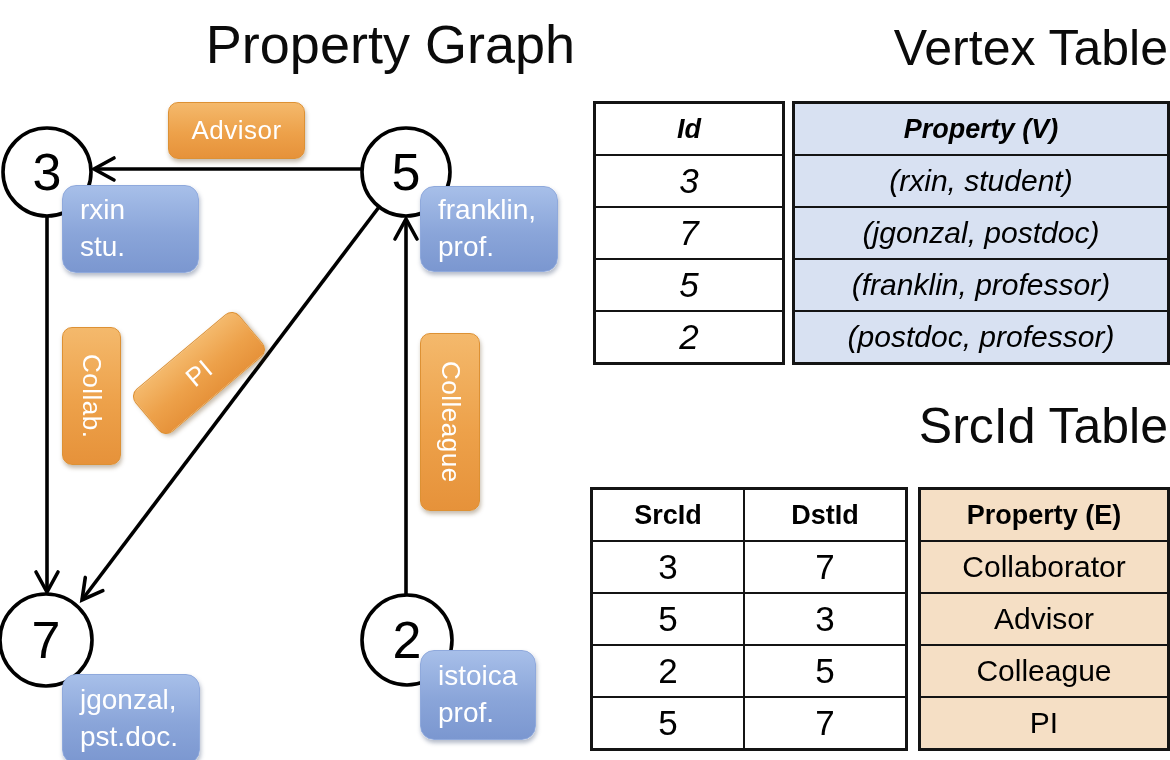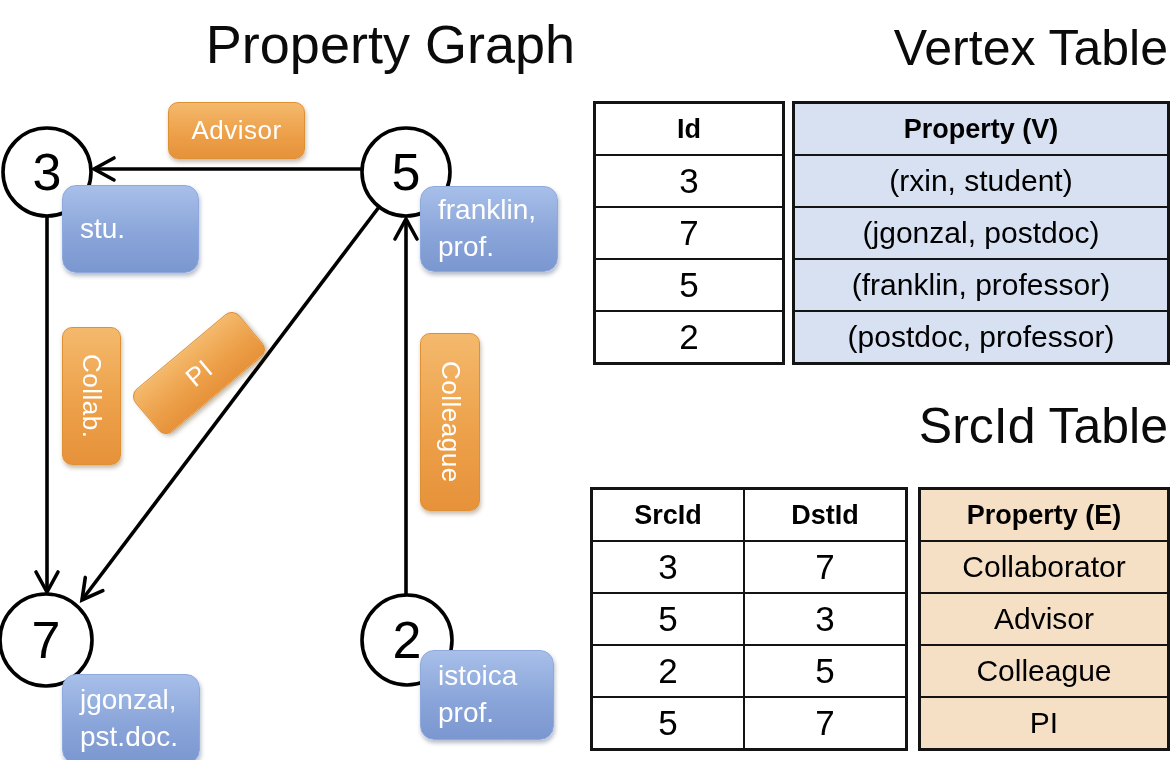--- a/index.html
+++ b/index.html
@@ -36,21 +36,21 @@
     background:linear-gradient(180deg,#a7bfe9 0%, #8aa5d9 55%, #7b97d0 100%);
     border:1px solid #8fa9dc;
     box-shadow:1px 3px 4px rgba(40,60,100,0.35);
     display:flex; flex-direction:column; justify-content:center;
     padding-left:17px; box-sizing:border-box;
     font-size:28px; line-height:1.32;
   }
 
   
   .tbl-wrap { position:absolute; display:flex; }
-  #vertex-wrap { left:593px; top:101px; gap:7px; }
+  #vertex-wrap { left:593px; top:101px; gap:7px;font-style:italic; }
   #edge-wrap   { left:590px; top:487px; gap:10px; }
   table { border-collapse:collapse; background:#fff; border:3px solid #141414; }
   td {
     border:2px solid #141414; text-align:center; vertical-align:middle;
     height:50px; padding:0 4px; box-sizing:content-box;
   }
   td.hdr { font-weight:bold; font-size:27px; }
   td.num { font-size:35px; }
   td.txt { font-size:30px; }
   .col-id   { width:180px; }
@@ -96,31 +96,32 @@
     <span class="lbl">Collab.</span>
   </div>
   <div class="obox" id="pi-label" style="left:131px;top:345px;width:134px;height:54px;">
     <span class="lbl">PI</span>
   </div>
   <div class="obox vtext" id="colleague-label" style="left:420px;top:333px;width:58px;height:176px;">
     <span class="lbl">Colleague</span>
   </div>
 
   <div class="bbox" style="left:62px;top:185px;width:137px;height:88px;">
+    <span>rxin</span>
     <span>stu.</span>
   </div>
   <div class="bbox" style="left:420px;top:186px;width:138px;height:86px;">
     <span>franklin,</span>
     <span>prof.</span>
   </div>
   <div class="bbox" style="left:62px;top:650px;width:138px;height:90px;margin-top:24px;">
     <span>jgonzal,</span>
     <span>pst.doc.</span>
   </div>
-  <div class="bbox" style="left:420px;top:650px;width:134px;height:90px;">
+  <div class="bbox" style="left:420px;top:650px;width:116px;height:90px;">
     <span>istoica</span>
     <span>prof.</span>
   </div>
 
   <div class="tbl-wrap" id="vertex-wrap">
     <table>
       <tbody>
           <tr>
             <td class="hdr col-id">Id</td>
           </tr>

